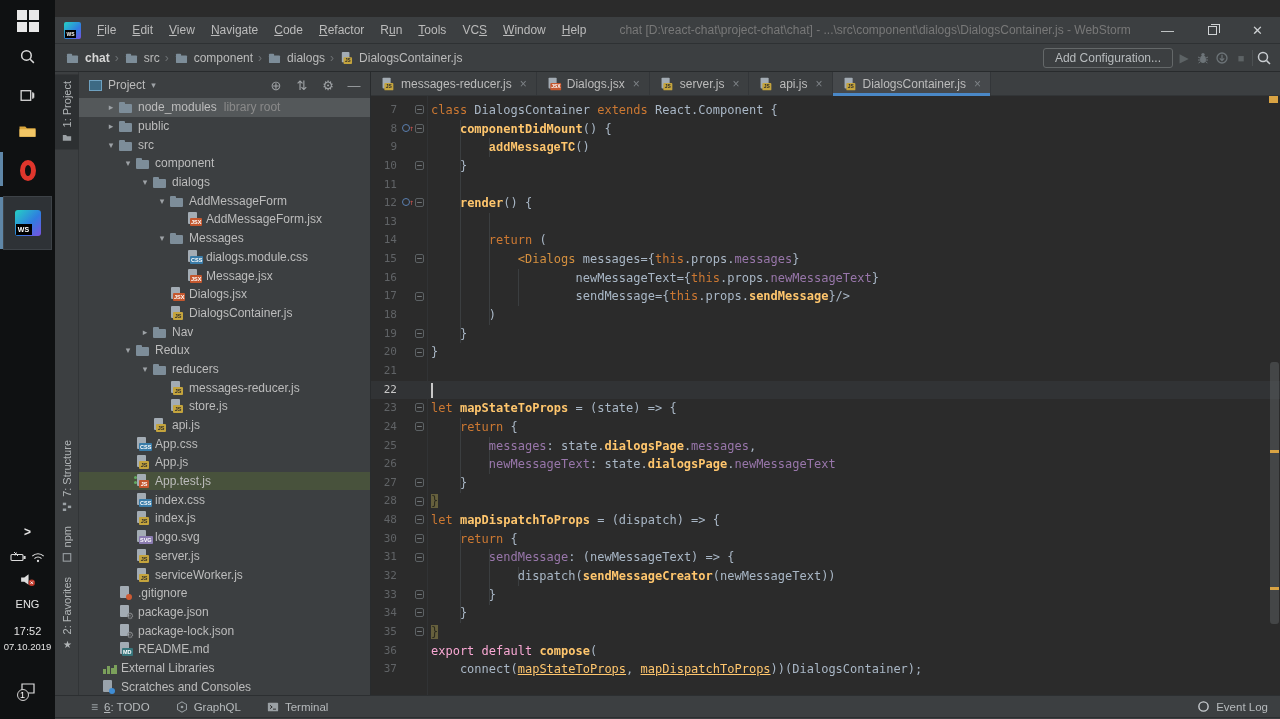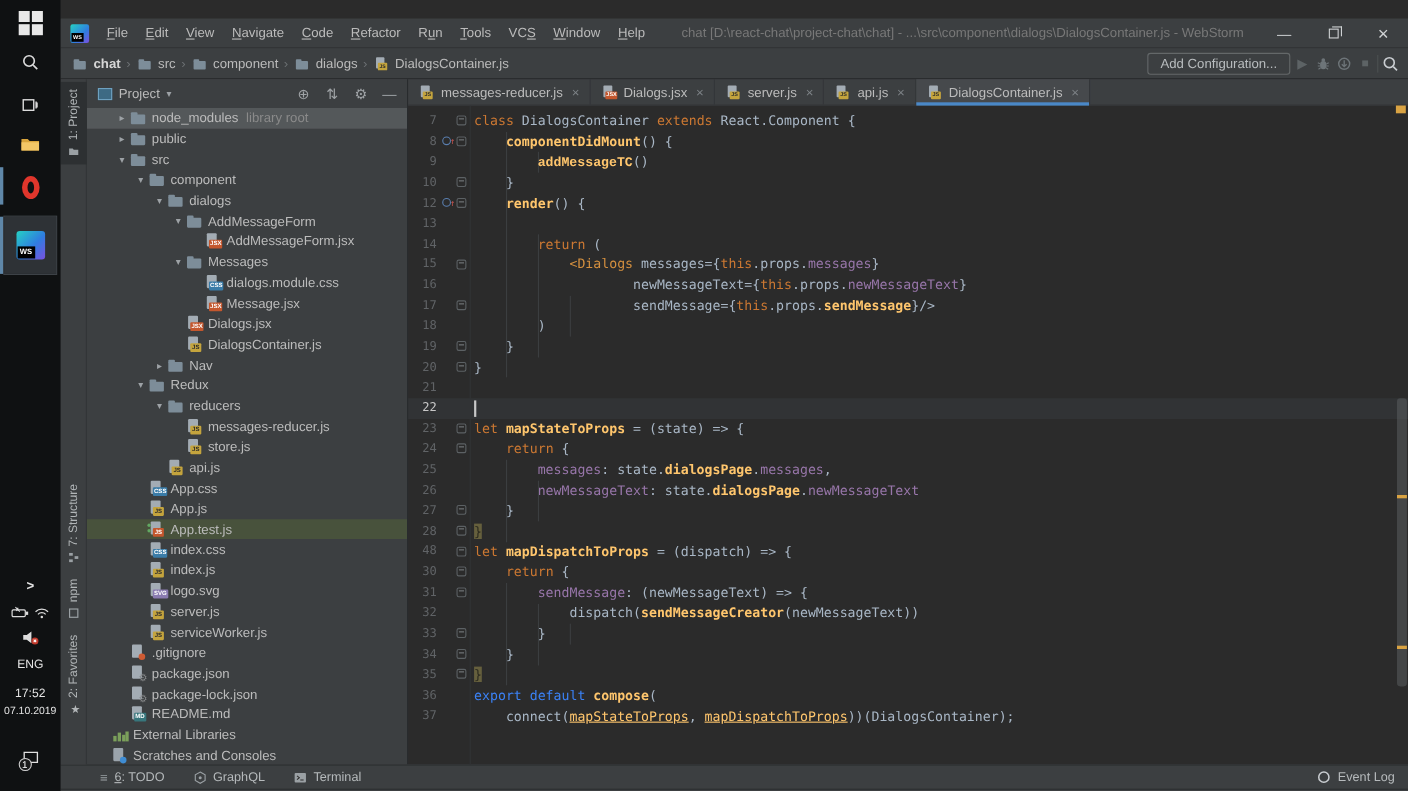--- a/index.html
+++ b/index.html
@@ -635,20 +635,21 @@
               <div class="guide" style="left: 89px; top: 322.05px; height: 74.6px;"></div>
               <div class="guide" style="left: 118px; top: 340.7px; height: 37.3px;"></div>
               <div class="guide" style="left: 89px; top: 433.95px; height: 93.25px;"></div>
               <div class="guide" style="left: 118px; top: 452.6px; height: 55.95px;"></div>
               <div class="guide" style="left: 147px; top: 471.25px; height: 18.65px;"></div>
             </div>
           <div class="cl"><span class="num">7</span><span class="fold">−</span><span class="ct"><span style="color: rgb(204, 120, 50);">class </span><span style="color: rgb(169, 183, 198);">DialogsContainer </span><span style="color: rgb(204, 120, 50);">extends </span><span style="color: rgb(169, 183, 198);">React.Component {</span></span></div>
             <div class="cl"><span class="num">8</span><span class="ovr"></span><span class="fold">−</span><span class="ct"><span style="color: rgb(169, 183, 198);">    </span><span style="color: rgb(255, 198, 109); font-weight: bold;">componentDidMount</span><span style="color: rgb(169, 183, 198);">() {</span></span></div>
             <div class="cl"><span class="num">9</span><span class="ct"><span style="color: rgb(169, 183, 198);">        </span><span style="color: rgb(255, 198, 109); font-weight: bold; font-family: Liberation Mono, monospace;">addMessageTC</span><span style="color: rgb(169, 183, 198);">()</span></span></div>
             <div class="cl"><span class="num">10</span><span class="fold">−</span><span class="ct"><span style="color: rgb(169, 183, 198);">    }</span></span></div>
+            <div class="cl"><span class="num">11</span><span class="ct"></span></div>
             <div class="cl"><span class="num">12</span><span class="ovr"></span><span class="fold">−</span><span class="ct"><span style="color: rgb(169, 183, 198);">    </span><span style="color: rgb(255, 198, 109); font-weight: bold;">render</span><span style="color: rgb(169, 183, 198);">() {</span></span></div>
             <div class="cl"><span class="num">13</span><span class="ct"></span></div>
             <div class="cl"><span class="num">14</span><span class="ct"><span style="color: rgb(169, 183, 198);">        </span><span style="color: rgb(204, 120, 50);">return</span><span style="color: rgb(169, 183, 198);"> (</span></span></div>
             <div class="cl"><span class="num">15</span><span class="fold">−</span><span class="ct"><span style="color: rgb(169, 183, 198);">            </span><span style="color: rgb(213, 144, 63);">&lt;Dialogs</span><span style="color: rgb(169, 183, 198);"> messages={</span><span style="color: rgb(204, 120, 50);">this</span><span style="color: rgb(169, 183, 198);">.props.</span><span style="color: rgb(152, 118, 170);">messages</span><span style="color: rgb(169, 183, 198);">}</span></span></div>
             <div class="cl"><span class="num">16</span><span class="ct"><span style="color: rgb(169, 183, 198);">                    </span><span style="color: rgb(169, 183, 198);">newMessageText={</span><span style="color: rgb(204, 120, 50);">this</span><span style="color: rgb(169, 183, 198);">.props.</span><span style="color: rgb(152, 118, 170);">newMessageText</span><span style="color: rgb(169, 183, 198);">}</span></span></div>
             <div class="cl"><span class="num">17</span><span class="fold">−</span><span class="ct"><span style="color: rgb(169, 183, 198);">                    </span><span style="color: rgb(169, 183, 198);">sendMessage={</span><span style="color: rgb(204, 120, 50);">this</span><span style="color: rgb(169, 183, 198);">.props.</span><span style="color: rgb(255, 198, 109); font-weight: bold;">sendMessage</span><span style="color: rgb(169, 183, 198);">}/&gt;</span></span></div>
             <div class="cl"><span class="num">18</span><span class="ct"><span style="color: rgb(169, 183, 198);">        )</span></span></div>
             <div class="cl"><span class="num">19</span><span class="fold">−</span><span class="ct"><span style="color: rgb(169, 183, 198);">    }</span></span></div>
             <div class="cl"><span class="num">20</span><span class="fold">−</span><span class="ct"><span style="color: rgb(169, 183, 198);">}</span></span></div>
             <div class="cl"><span class="num">21</span><span class="ct"></span></div>
@@ -659,21 +660,21 @@
             <div class="cl"><span class="num">26</span><span class="ct"><span style="color: rgb(169, 183, 198);">        </span><span style="color: rgb(152, 118, 170);">newMessageText</span><span style="color: rgb(169, 183, 198);">: state.</span><span style="color: rgb(255, 198, 109); font-weight: bold;">dialogsPage</span><span style="color: rgb(169, 183, 198);">.</span><span style="color: rgb(152, 118, 170);">newMessageText</span></span></div>
             <div class="cl"><span class="num">27</span><span class="fold">−</span><span class="ct"><span style="color: rgb(169, 183, 198);">    }</span></span></div>
             <div class="cl"><span class="num">28</span><span class="fold">−</span><span class="ct"><span class="bh" style="color: rgb(43, 42, 31);">}</span></span></div>
             <div class="cl"><span class="num">48</span><span class="fold">−</span><span class="ct"><span style="color: rgb(204, 120, 50);">let </span><span style="color: rgb(255, 198, 109); font-weight: bold;">mapDispatchToProps</span><span style="color: rgb(169, 183, 198);"> = (dispatch) =&gt; {</span></span></div>
             <div class="cl"><span class="num">30</span><span class="fold">−</span><span class="ct"><span style="color: rgb(169, 183, 198);">    </span><span style="color: rgb(204, 120, 50);">return</span><span style="color: rgb(169, 183, 198);"> {</span></span></div>
             <div class="cl"><span class="num">31</span><span class="fold">−</span><span class="ct"><span style="color: rgb(169, 183, 198);">        </span><span style="color: rgb(152, 118, 170);">sendMessage</span><span style="color: rgb(169, 183, 198);">: (newMessageText) =&gt; {</span></span></div>
             <div class="cl"><span class="num">32</span><span class="ct"><span style="color: rgb(169, 183, 198);">            dispatch(</span><span style="color: rgb(255, 198, 109); font-weight: bold;">sendMessageCreator</span><span style="color: rgb(169, 183, 198);">(newMessageText))</span></span></div>
             <div class="cl"><span class="num">33</span><span class="fold">−</span><span class="ct"><span style="color: rgb(169, 183, 198);">        }</span></span></div>
             <div class="cl"><span class="num">34</span><span class="fold">−</span><span class="ct"><span style="color: rgb(169, 183, 198);">    }</span></span></div>
             <div class="cl"><span class="num">35</span><span class="fold">−</span><span class="ct"><span class="bh" style="color: rgb(43, 42, 31);">}</span></span></div>
-            <div class="cl"><span class="num">36</span><span class="ct"><span style="color: #3b82f6;">export default </span><span style="color: rgb(255, 198, 109); font-weight: bold;">compose</span><span style="color: rgb(169, 183, 198);">(</span></span></div>
+            <div class="cl"><span class="num">36</span><span class="ct"><span style="color: #f9a8d4;">export default </span><span style="color: rgb(255, 198, 109); font-weight: bold;">compose</span><span style="color: rgb(169, 183, 198);">(</span></span></div>
             <div class="cl"><span class="num">37</span><span class="ct"><span style="color: rgb(169, 183, 198);">    connect(</span><span class="und" style="color: rgb(255, 198, 109);">mapStateToProps</span><span style="color: rgb(169, 183, 198);">, </span><span class="und" style="color: rgb(255, 198, 109);">mapDispatchToProps</span><span style="color: rgb(169, 183, 198);">))(DialogsContainer);</span></span></div>
             <div id="rail">
             <span class="fstatus"></span>
             <span class="thumb"></span>
             <span class="mark" style="top:354px"></span>
             <span class="mark" style="top:491px"></span>
           </div>
         </div>
       </section>
     </div>

